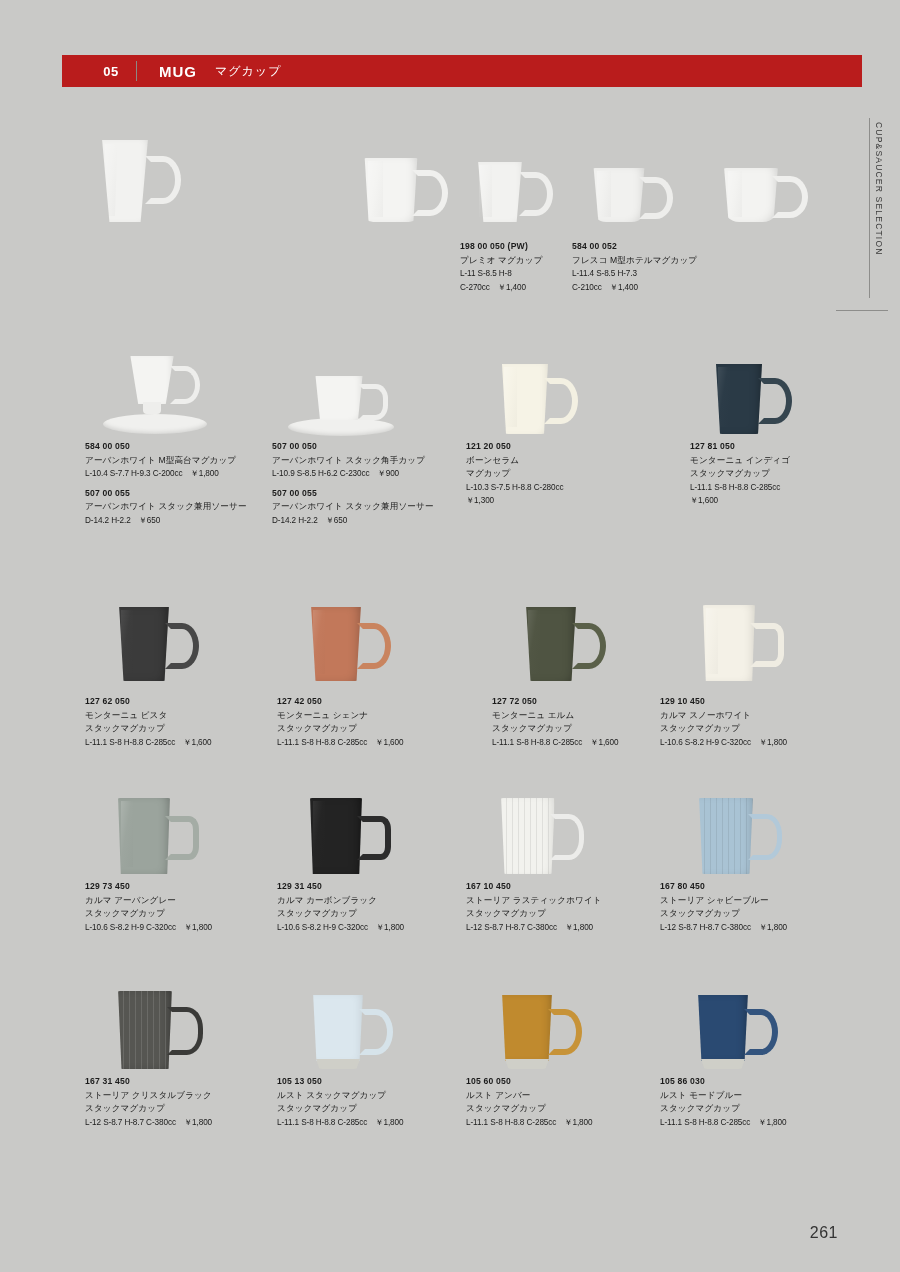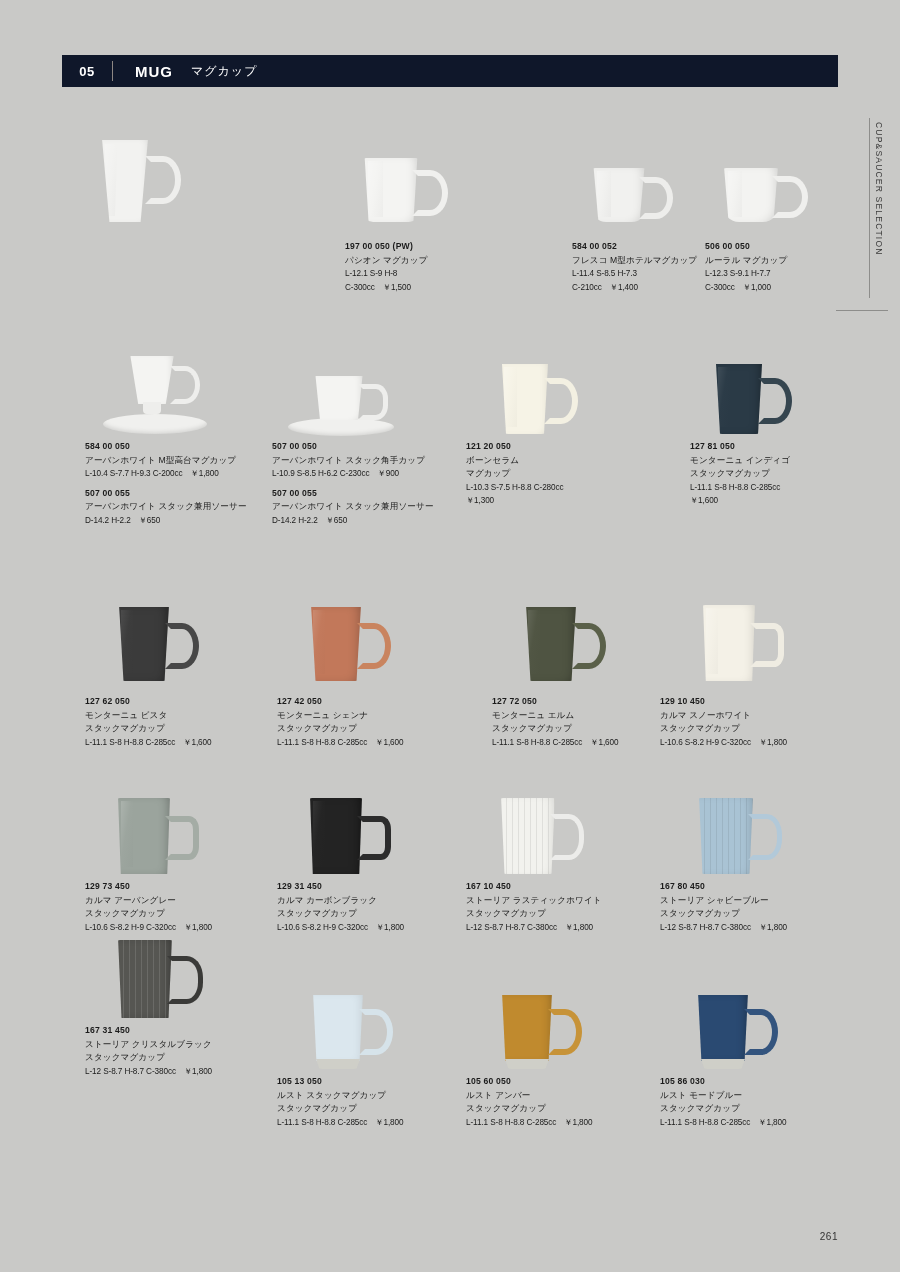--- a/index.html
+++ b/index.html
@@ -11,22 +11,22 @@
     position:relative;
     overflow:hidden;
   }
   .page{
     position:absolute;inset:0;
   }
   
   .header{
     position:absolute;
     left:62px;top:55px;width:776px;height:32px;
-    background:#0f172a;
-    display:flex;align-items:center;
+    background:#b91c1c;
+    display:flex;align-items:center;padding-left:24px;
   }
   .header .num{
     width:50px;text-align:center;color:#ffffff;
     font-size:13px;font-weight:bold;letter-spacing:.5px;
   }
   .header .vrule{
     width:1px;height:20px;background:#8d8783;
   }
   .header .cat{
     margin-left:22px;color:#ffffff;font-size:15px;font-weight:bold;letter-spacing:1px;
@@ -54,21 +54,21 @@
   .ph{position:relative;}
   .caption{
     font-size:8.6px;line-height:13.5px;color:#1b1b1b;
     letter-spacing:.1px;
   }
   .code{font-weight:bold;font-size:8.6px;letter-spacing:.2px;}
   .nm{font-size:8.6px;}
   .dim{font-size:8.2px;letter-spacing:-.1px;}
   .pgnum{
     position:absolute;right:62px;bottom:30px;
-    font-size:10px;color:#333;letter-spacing:.5px;text-align:center;
+    font-size:16px;color:#333;letter-spacing:.5px;text-align:center;
   }
   
   .mug{position:absolute;}
   .body{position:absolute;border-radius:3px 3px 10px 10px;}
   .handle{position:absolute;border-style:solid;border-radius:50%;background:transparent;}
   .saucer{position:absolute;border-radius:50%;}
   .ribs{position:absolute;top:0;left:0;right:0;bottom:0;border-radius:inherit;
     background-image:repeating-linear-gradient(90deg,rgba(0,0,0,.08) 0 1px,rgba(0,0,0,0) 1px 6px);}
   .shine{position:absolute;border-radius:inherit;
     background:linear-gradient(100deg,rgba(255,255,255,.55) 0%,rgba(255,255,255,.05) 45%,rgba(0,0,0,.06) 100%);}
@@ -102,28 +102,37 @@
 
 
   <div class="cell" style="left:345px;top:130px;width:120px;">
     <div class="ph" style="height:110px;">
       <div class="mug" style="left:18px;top:28px;width:66px;height:66px;">
         <div class="body" style="left:0;top:0;width:56px;height:64px;background:#f4f4f2;border-radius:3px 3px 10px 10px;clip-path:polygon(3% 0,97% 0,90% 100%,10% 100%);box-shadow:inset -8px 0 11px -6px rgba(0,0,0,.17);"></div>
         <div class="shine" style="left:5px;top:3px;width:15px;height:56px;opacity:.5;"></div>
         <div class="handle" style="left:49px;top:12px;width:24px;height:34px;border-width:6px;border-color:#f0f0ee;border-left-color:transparent;border-radius:0 50% 50% 0;"></div>
       </div>
     </div>
-    <div class="caption">
-      <div class="code">197 00 050 (PW)</div>
-      <div class="nm">パシオン マグカップ</div>
-      <div class="dim">L-12.1 S-9 H-8</div>
-      <div class="dim">C-300cc　￥1,500</div>
-    </div>
-  </div>
-
+  </div>
+
+  <div class="cell" style="left:460px;top:130px;width:115px;">
+    <div class="ph" style="height:110px;">
+      <div class="mug" style="left:14px;top:32px;width:62px;height:62px;">
+        <div class="body" style="left:0;top:0;width:52px;height:60px;background:#f2f2f0;border-radius:2px 2px 7px 7px;clip-path:polygon(8% 0,92% 0,82% 100%,18% 100%);box-shadow:inset -7px 0 10px -6px rgba(0,0,0,.17);"></div>
+        <div class="shine" style="left:5px;top:3px;width:13px;height:52px;opacity:.5;"></div>
+        <div class="handle" style="left:45px;top:10px;width:22px;height:32px;border-width:6px;border-color:#eeeeec;border-left-color:transparent;border-radius:0 50% 50% 0;"></div>
+      </div>
+    </div>
+    <div class="caption">
+      <div class="code">198 00 050 (PW)</div>
+      <div class="nm">プレミオ マグカップ</div>
+      <div class="dim">L-11 S-8.5 H-8</div>
+      <div class="dim">C-270cc　￥1,400</div>
+    </div>
+  </div>
 
   <div class="cell" style="left:572px;top:130px;width:130px;">
     <div class="ph" style="height:110px;">
       <div class="mug" style="left:20px;top:38px;width:66px;height:56px;">
         <div class="body" style="left:0;top:0;width:54px;height:54px;background:#f1f1ef;border-radius:3px 3px 14px 14px;clip-path:polygon(3% 0,97% 0,88% 100%,12% 100%);box-shadow:inset -8px 0 11px -6px rgba(0,0,0,.17);"></div>
         <div class="shine" style="left:5px;top:3px;width:14px;height:46px;opacity:.5;"></div>
         <div class="handle" style="left:47px;top:9px;width:22px;height:30px;border-width:6px;border-color:#ededeb;border-left-color:transparent;border-radius:0 50% 50% 0;"></div>
       </div>
     </div>
     <div class="caption">
@@ -134,26 +143,20 @@
     </div>
   </div>
 
   <div class="cell" style="left:705px;top:130px;width:125px;">
     <div class="ph" style="height:110px;">
       <div class="mug" style="left:18px;top:38px;width:66px;height:56px;">
         <div class="body" style="left:0;top:0;width:56px;height:54px;background:#f3f3f1;border-radius:3px 3px 16px 16px;clip-path:polygon(2% 0,98% 0,90% 100%,10% 100%);box-shadow:inset -8px 0 11px -6px rgba(0,0,0,.17);"></div>
         <div class="shine" style="left:5px;top:3px;width:14px;height:46px;opacity:.5;"></div>
         <div class="handle" style="left:49px;top:8px;width:24px;height:30px;border-width:6px;border-color:#efefed;border-left-color:transparent;border-radius:0 50% 50% 0;"></div>
       </div>
-    </div>
-    <div class="caption">
-      <div class="code">506 00 050</div>
-      <div class="nm">ルーラル マグカップ</div>
-      <div class="dim">L-12.3 S-9.1 H-7.7</div>
-      <div class="dim">C-300cc　￥1,000</div>
     </div>
   </div>
 
   <div class="cell" style="left:85px;top:340px;width:180px;">
     <div class="ph" style="height:100px;">
       <div class="saucer" style="left:18px;top:74px;width:104px;height:20px;background:#f0f0ee;box-shadow:inset 0 -3px 5px -2px rgba(0,0,0,.15);"></div>
       <div class="mug" style="left:44px;top:16px;width:62px;height:62px;">
         <div class="body" style="left:0;top:0;width:46px;height:48px;background:#f4f4f2;border-radius:2px 2px 4px 4px;clip-path:polygon(3% 0,97% 0,80% 100%,20% 100%);box-shadow:inset -7px 0 9px -6px rgba(0,0,0,.16);"></div>
         <div class="body" style="left:14px;top:46px;width:18px;height:12px;background:#eeeeec;border-radius:0 0 4px 4px;"></div>
         <div class="handle" style="left:41px;top:10px;width:20px;height:28px;border-width:5px;border-color:#eeeeec;border-left-color:transparent;border-radius:0 50% 50% 0;"></div>
@@ -344,21 +347,21 @@
       </div>
     </div>
     <div class="caption">
       <div class="code">167 80 450</div>
       <div class="nm">ストーリア シャビーブルー</div>
       <div class="nm">スタックマグカップ</div>
       <div class="dim">L-12 S-8.7 H-8.7 C-380cc　￥1,800</div>
     </div>
   </div>
 
-  <div class="cell" style="left:85px;top:924px;width:185px;">
+  <div class="cell" style="left:85px;top:975px;width:185px;">
     <div class="ph" style="height:100px;">
       <div class="mug" style="left:32px;top:16px;width:78px;height:82px;">
         <div class="body" style="left:0;top:0;width:56px;height:78px;background:#565652;border-radius:3px 3px 6px 6px;clip-path:polygon(2% 0,98% 0,92% 100%,8% 100%);box-shadow:inset -8px 0 11px -6px rgba(0,0,0,.45);">
           <div class="ribs" style="background-image:repeating-linear-gradient(90deg,rgba(255,255,255,.12) 0 1px,rgba(0,0,0,0) 1px 6px);"></div>
         </div>
         <div class="handle" style="left:50px;top:16px;width:26px;height:38px;border-width:5px;border-color:#3a3a38;border-left-color:transparent;border-radius:0 45% 45% 0;"></div>
       </div>
     </div>
     <div class="caption">
       <div class="code">167 31 450</div>

